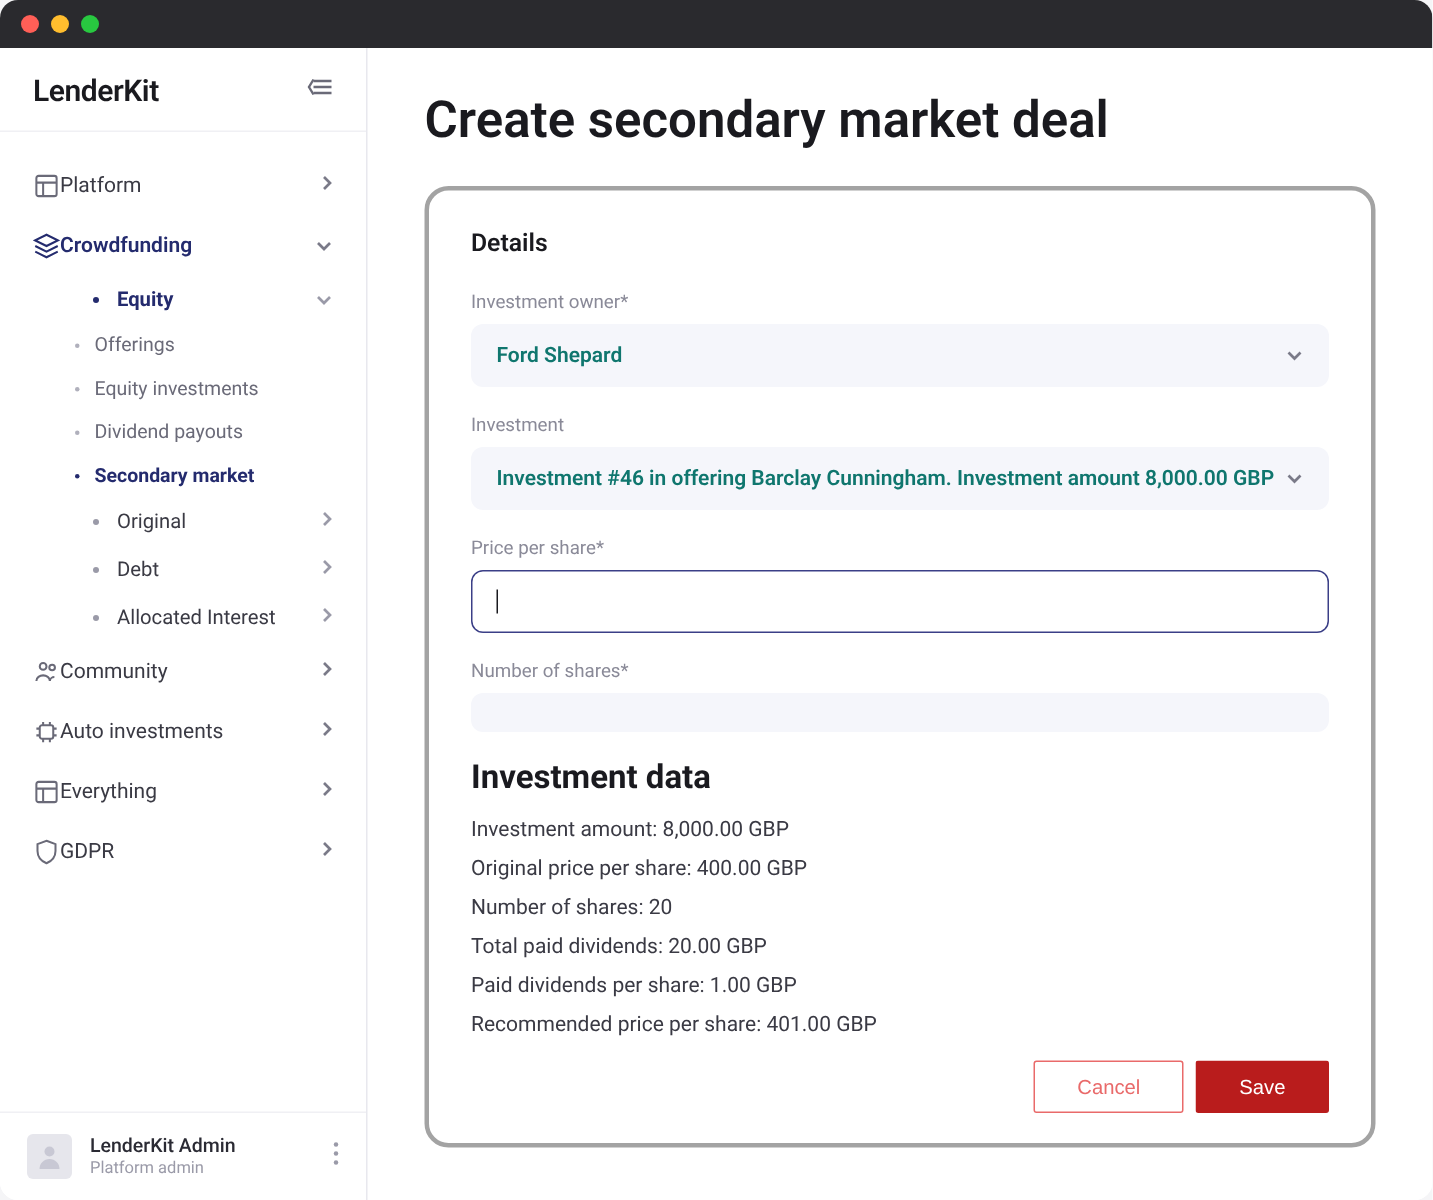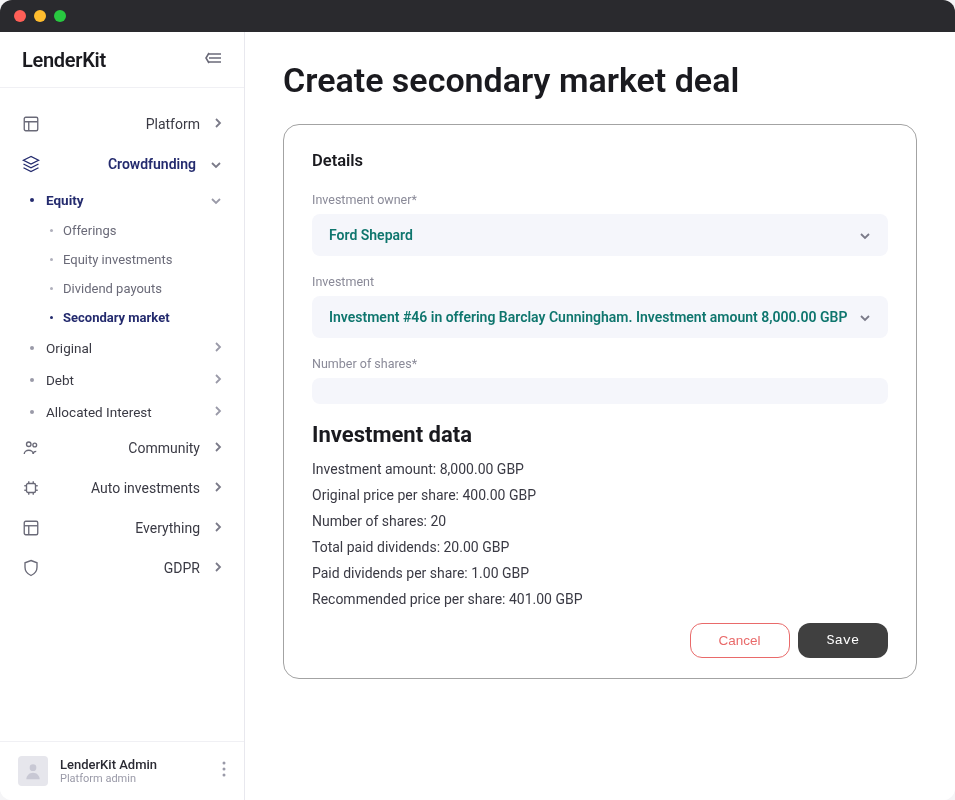--- a/index.html
+++ b/index.html
@@ -67,33 +67,32 @@
   overflow-y: auto;
   padding: 16px 0 8px;
 }
 .nav-item {
   display: flex;
   align-items: center;
   padding: 11px 22px;
   cursor: pointer;
   color: #3a3a44;
   font-size: 14px;
-  gap: 14px;
-  text-align: right;
 }
 .nav-item .label { flex: 1; }
 .nav-item.active { color: #242b6e; font-weight: 600; }
 .nav-item .chev { color: #7a7a88; }
 .sub-item {
   display: flex;
   align-items: center;
   padding: 8px 22px 8px 30px;
   font-size: 13.5px;
   color: #3a3a44;
   cursor: pointer;
+  margin-left: 32px;
 }
 .sub-item.bold { font-weight: 700; color: #242b6e; }
 .sub-item .bullet {
   width: 4px; height: 4px; border-radius: 50%;
   background: #9a9aa8;
   margin-right: 12px;
 }
 .sub-item.bold .bullet { background: #242b6e; }
 .sub-item .chev { margin-left: auto; color: #9a9aa8; }
 .leaf-item {
@@ -137,21 +136,21 @@
   overflow-y: auto;
 }
 .page-title {
   font-size: 34px;
   font-weight: 600;
   color: #1a1a1f;
   margin-bottom: 24px;
 }
 .card {
   background: #fff;
-  border: 1px solid #a3a3a3;
+  border: 3px solid #a3a3a3;
   border-radius: 16px;
   padding: 26px 28px 20px;
 }
 .section-title {
   font-size: 16.5px;
   font-weight: 600;
   color: #1a1a1f;
   margin-bottom: 22px;
 }
 .field { margin-bottom: 18px; }
@@ -203,35 +202,34 @@
   margin-bottom: 10px;
 }
 .actions {
   display: flex;
   gap: 8px;
   justify-content: flex-end;
   margin-top: 16px;
 }
 .btn {
   padding: 9px 28px;
-  border-radius: 12px;
+  border-radius: 2px;
   font-size: 13.5px;
   font-weight: 500;
   cursor: pointer;
   border: 1px solid transparent;
 }
 .btn-cancel {
   background: #fff;
   border: 1px solid #e96a6a;
   color: #e96a6a;
 }
 .btn-save {
-  background: #404040;
+  background: #b91c1c;
   color: #fff;
-  font-family: Liberation Mono, monospace;
 }
 .icon-svg { flex-shrink: 0; }
 </style>
 </head>
 <body>
 
 <div class="window">
   <div class="titlebar">
     <div class="dot red"></div>
     <div class="dot yellow"></div>
@@ -444,20 +442,26 @@
           <div class="select-box">
             <span>Investment #46 in offering Barclay Cunningham. Investment amount 8,000.00 GBP</span>
             <span class="chev-down">
               <svg width="12" height="8" viewBox="0 0 12 8" fill="none" stroke="currentColor" stroke-width="1.8">
                   <path d="M2 2l4 4 4-4"></path>
                 </svg>
             </span>
           </div>
         </div>
 
+        <div class="field">
+          <label class="field-label">Price per share*</label>
+          <div class="input-box focused">
+            <span class="cursor"></span>
+          </div>
+        </div>
 
         <div class="field">
           <label class="field-label">Number of shares*</label>
           <div class="input-box">
             <span></span>
           </div>
         </div>
 
         <div class="data-title">Investment data</div>
         <div class="data-row">Investment amount: 8,000.00 GBP</div>

